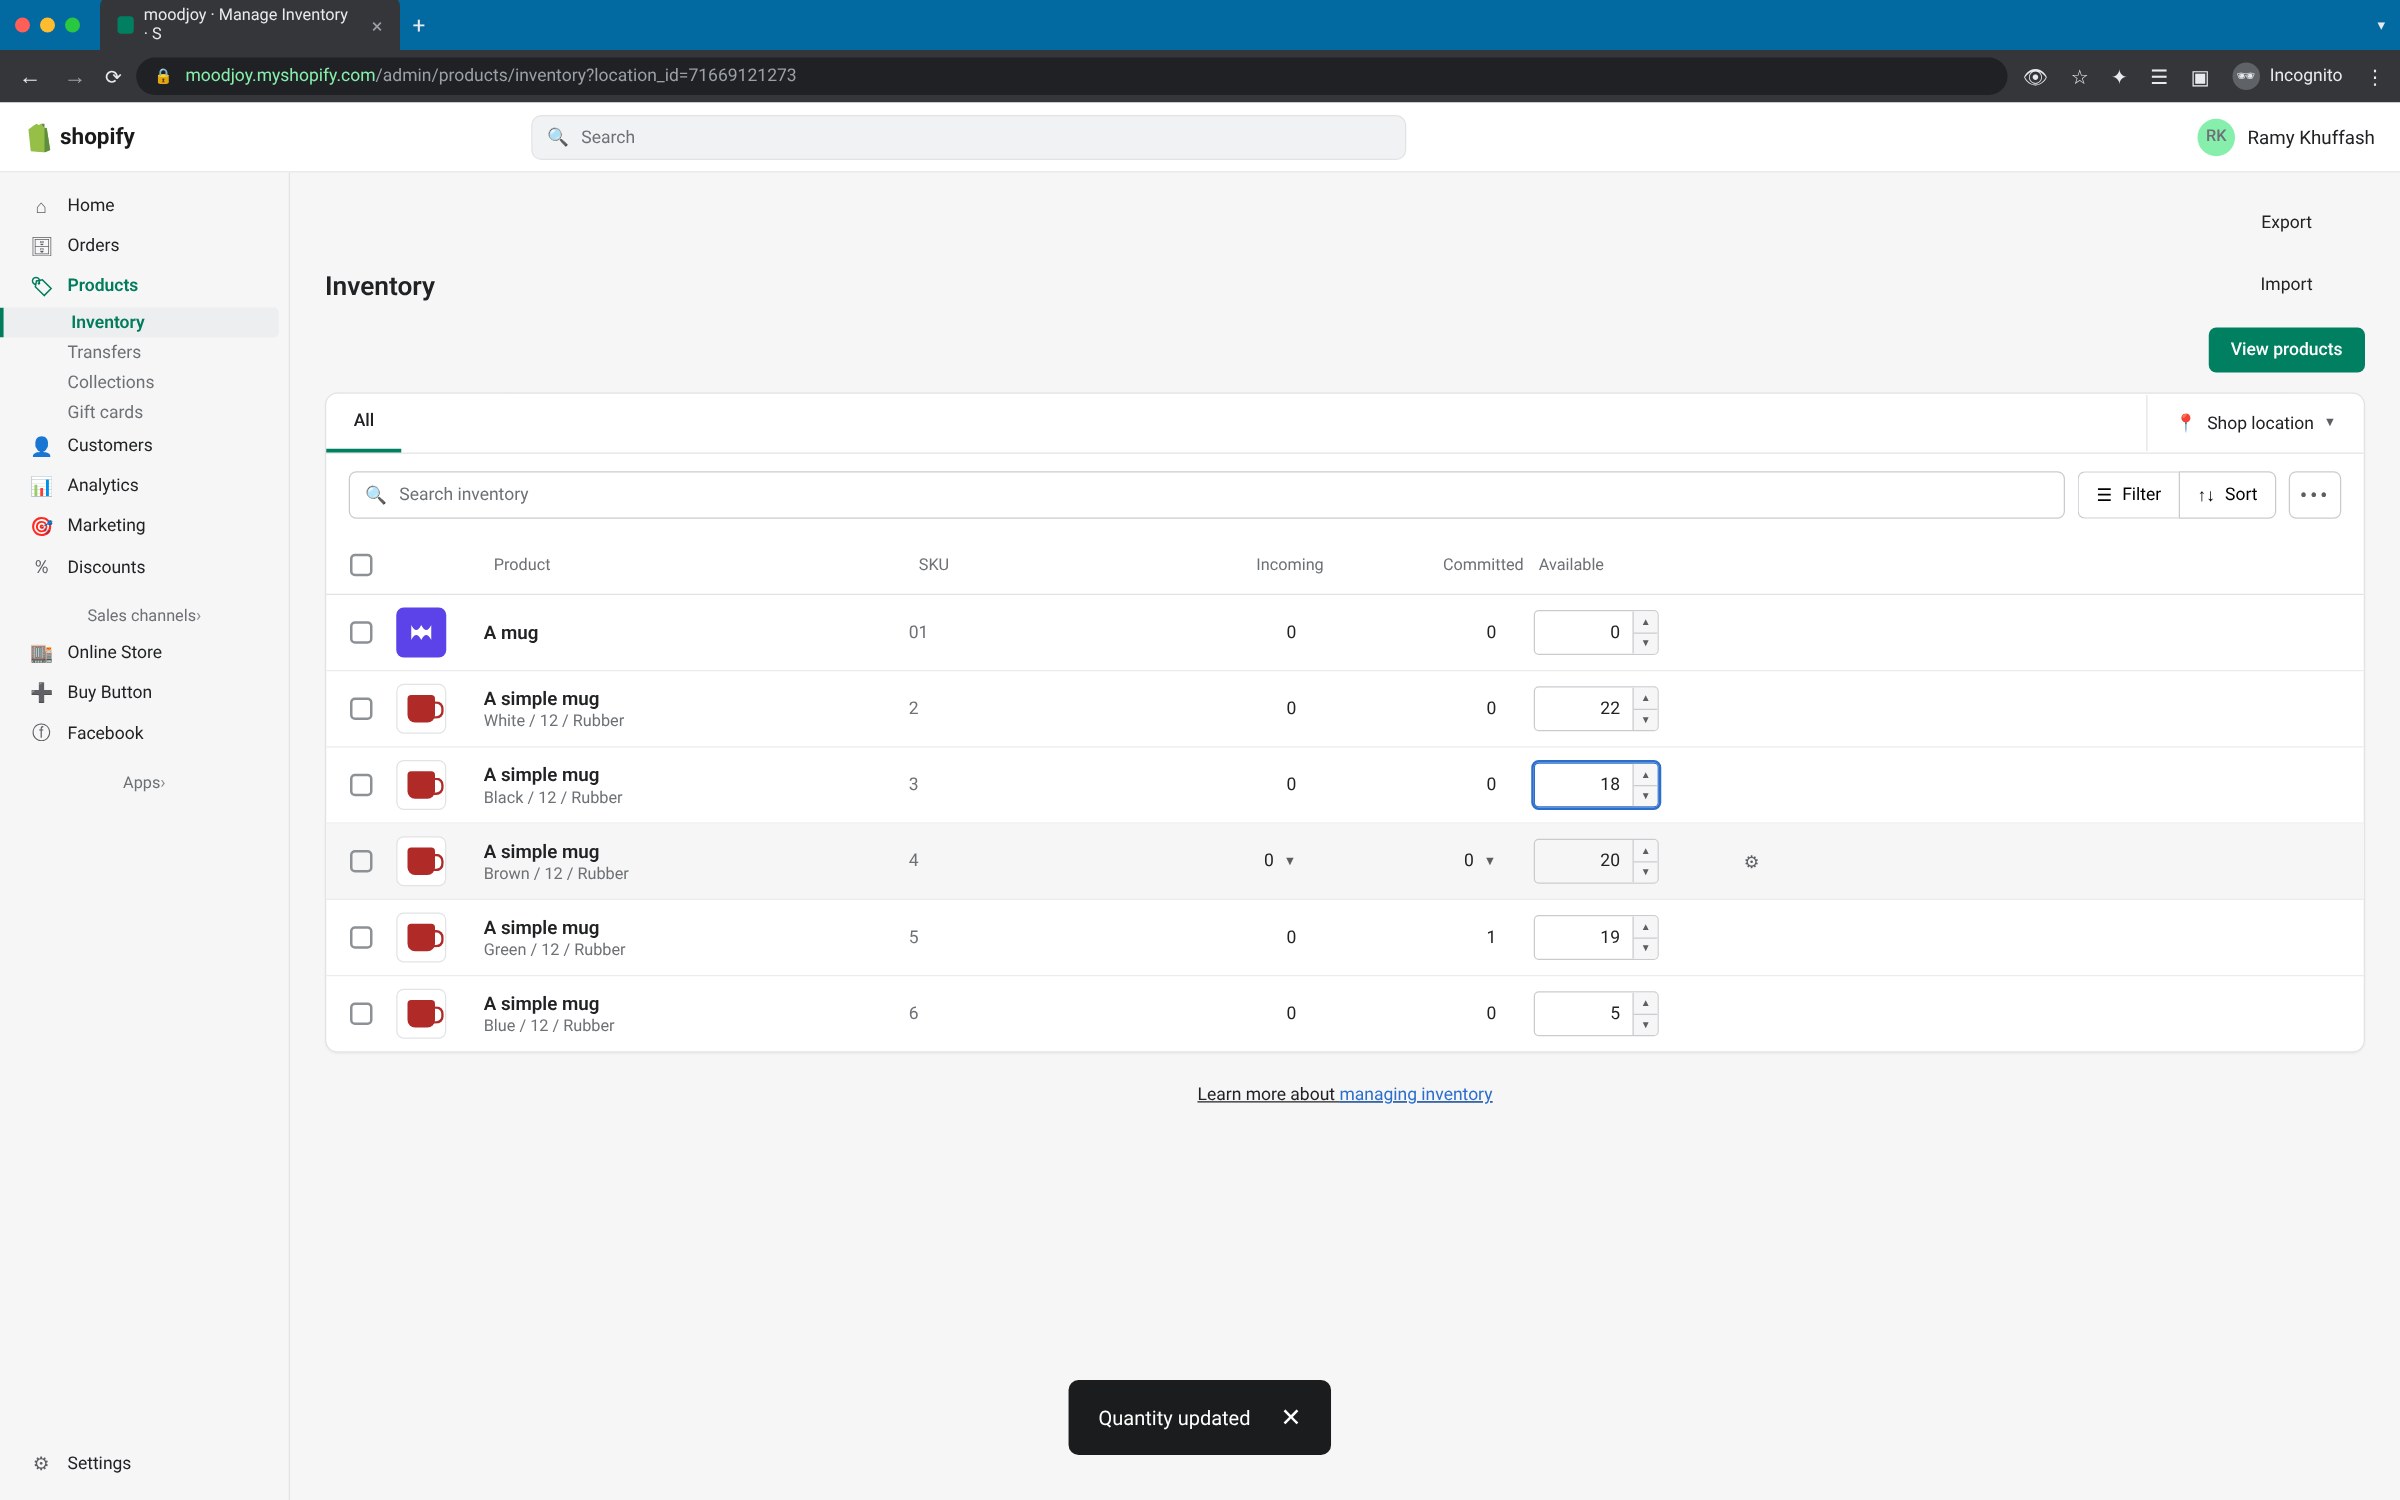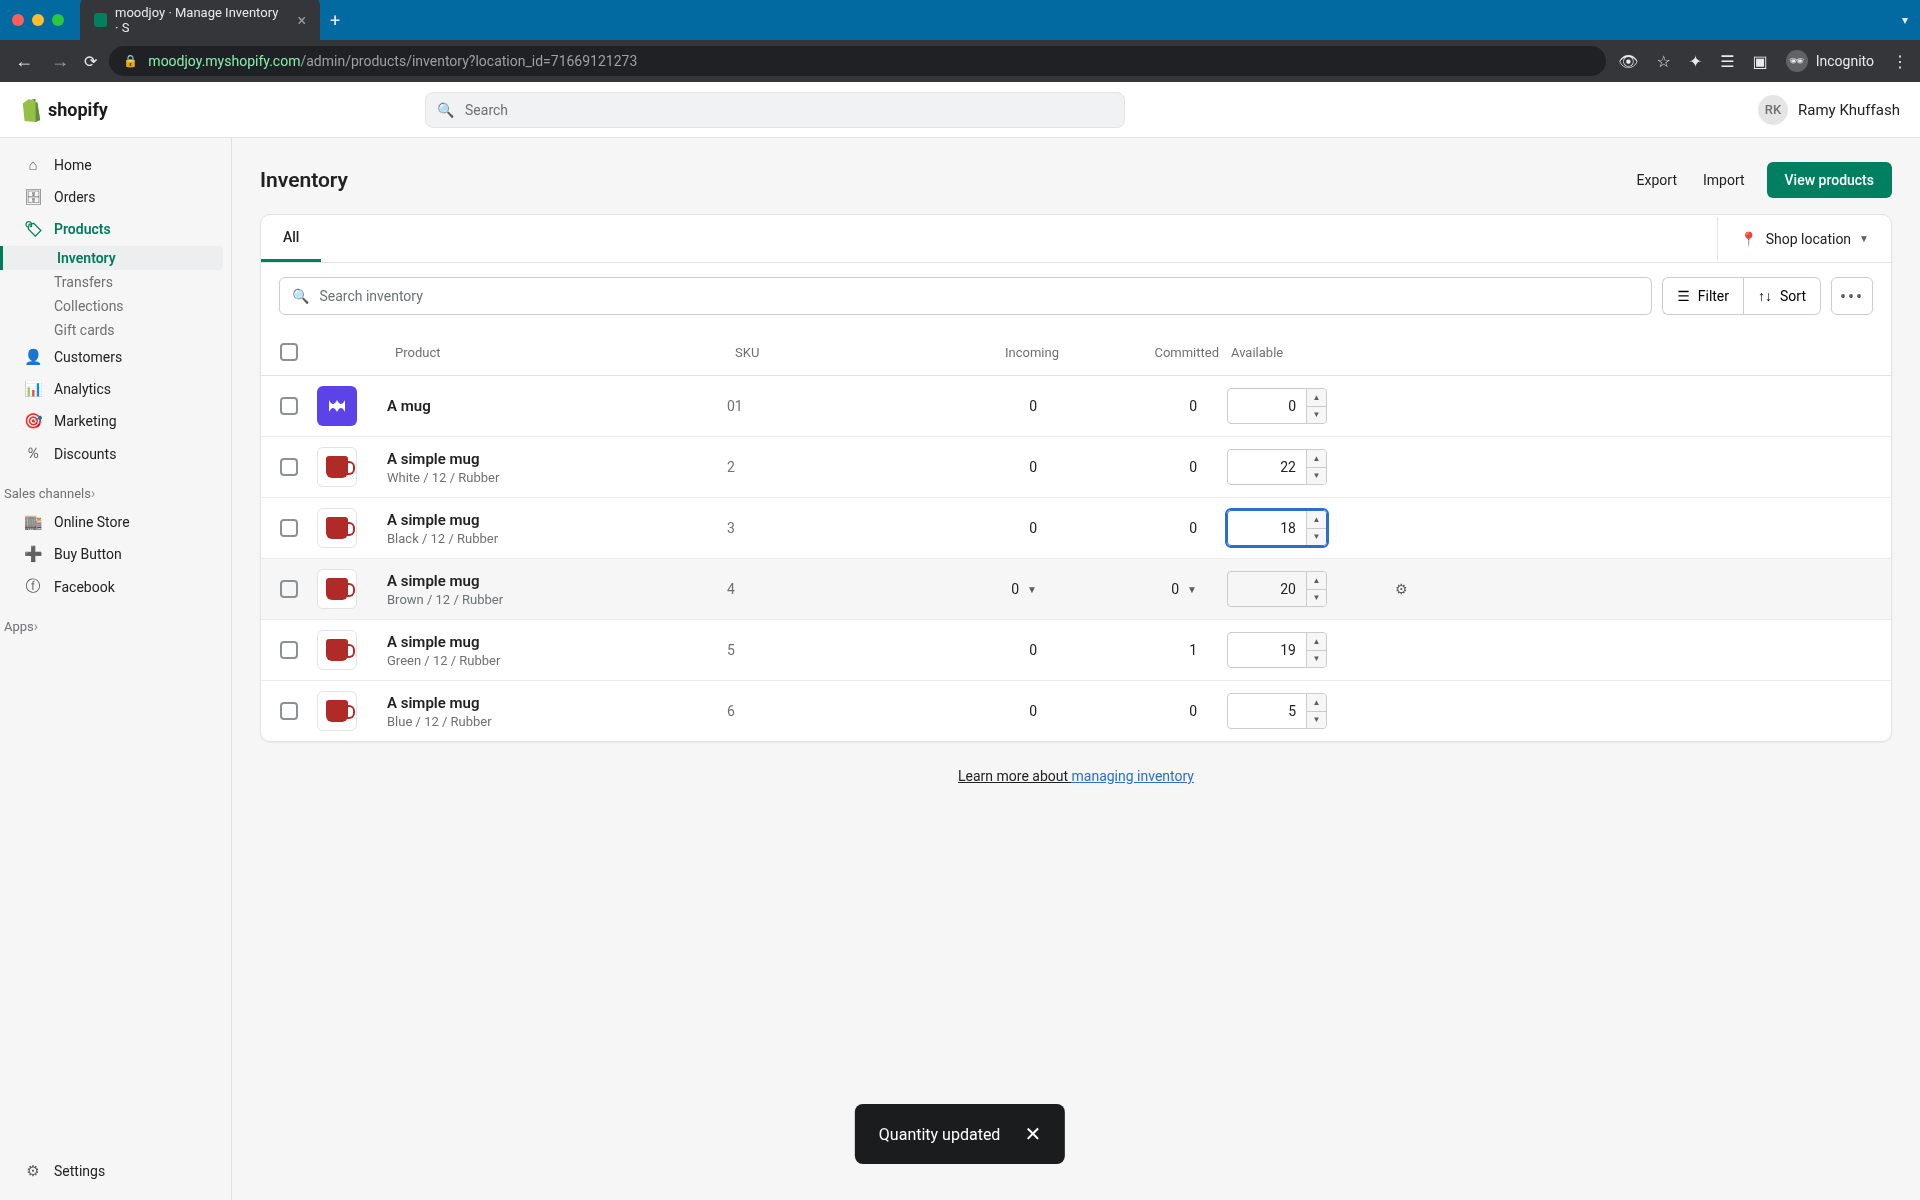--- a/index.html
+++ b/index.html
@@ -29,39 +29,39 @@
 .toolbar-icons { display: flex; align-items: center; gap: 18px; color: #e8eaed; font-size: 16px; }
 .incognito-badge { display: flex; align-items: center; gap: 8px; font-size: 14px; }
 .incognito-avatar { width: 22px; height: 22px; background: #5f6368; border-radius: 50%; display:flex; align-items:center; justify-content:center; font-size:12px; }
 
 
 .app-header { background: #fff; height: 56px; display: flex; align-items: center; padding: 0 20px; border-bottom: 1px solid #e1e3e5; }
 .logo { display: flex; align-items: center; gap: 6px; font-weight: 700; font-size: 18px; color: #1a1a1a; }
 .logo-mark { width: 22px; height: 24px; }
 .search-bar { flex: 0 1 700px; margin: 0 auto; background: #f1f2f3; border: 1px solid #e1e3e5; border-radius: 8px; height: 36px; display: flex; align-items: center; padding: 0 12px; gap: 10px; color: #6d7175; font-size: 14px; }
 .user { display: flex; align-items: center; gap: 10px; font-size: 15px; color: #202223; margin-left: auto; }
-.avatar { width: 30px; height: 30px; border-radius: 50%; background: #e5e5e5; display: flex; align-items: center; justify-content: center; font-size: 13px; color: #6d7175; font-weight: 500; }
+.avatar { width: 30px; height: 30px; border-radius: 50%; background: #86efac; display: flex; align-items: center; justify-content: center; font-size: 13px; color: #6d7175; font-weight: 500; }
 
 
 .app-body { display: flex; height: calc(100% - 138px); }
 .sidebar { width: 232px; background: #f6f6f7; border-right: 1px solid #e1e3e5; padding: 12px 0; display: flex; flex-direction: column; }
 .nav-item { display: flex; align-items: center; gap: 12px; padding: 6px 16px; font-size: 14px; color: #202223; cursor: pointer; border-radius: 4px; margin: 0 8px 2px; }
 .nav-item.parent-active { color: #007b5c; font-weight: 600; }
 .nav-item .icon { width: 18px; text-align: center; font-size: 15px; color: #5c5f62; }
 .nav-item.parent-active .icon { color: #007b5c; }
 .nav-sub { padding-left: 46px; font-size: 14px; color: #6d7175; margin: 0 8px; padding-top: 4px; padding-bottom: 4px; cursor: pointer; border-radius: 4px; }
 .nav-sub.active { background: #edeeef; color: #007b5c; font-weight: 600; border-left: 3px solid #007b5c; margin-left: 0; padding-left: 54px; border-radius: 0 4px 4px 0; }
-.section-label { padding: 14px 4px 6px; font-size: 13px; color: #6d7175; display: flex; justify-content: flex-start; align-items: center; }
+.section-label { padding: 14px 4px 6px; font-size: 13px; color: #6d7175; display: flex; justify-content: center; align-items: center; }
 .section-label .chev { color: #8c9196; font-size: 14px; }
 .sidebar-spacer { flex: 1; }
 
 .main { flex: 1; padding: 24px 28px; overflow-y: auto; position: relative; }
 .page-head { display: flex; align-items: center; margin-bottom: 16px; }
 .page-title { font-size: 21px; font-weight: 600; color: #202223; }
-.page-actions { margin-left: auto; display: flex; gap: 18px; align-items: center; }
+.page-actions { margin-left: auto; display: flex; gap: 18px; align-items: center; flex-direction: column; }
 .btn-plain { background: none; border: none; font-size: 14px; color: #202223; cursor: pointer; padding: 8px 4px; }
 .btn-primary { background: #008060; color: #fff; border: none; border-radius: 6px; padding: 10px 18px; font-size: 14px; font-weight: 500; cursor: pointer; }
 
 .card { background: #fff; border-radius: 10px; box-shadow: 0 1px 2px rgba(0,0,0,0.05); border: 1px solid #e1e3e5; }
 .tabs-row { display: flex; align-items: center; border-bottom: 1px solid #e1e3e5; }
 .tab-item { padding: 14px 22px; font-size: 14px; color: #202223; border-bottom: 3px solid transparent; }
 .tab-item.active { border-bottom-color: #008060; font-weight: 500; }
 .location-sel { margin-left: auto; padding: 14px 22px; font-size: 14px; color: #202223; display: flex; align-items: center; gap: 8px; border-left: 1px solid #e1e3e5; }
 
 .toolbar-row { display: flex; gap: 10px; padding: 14px 18px; }

